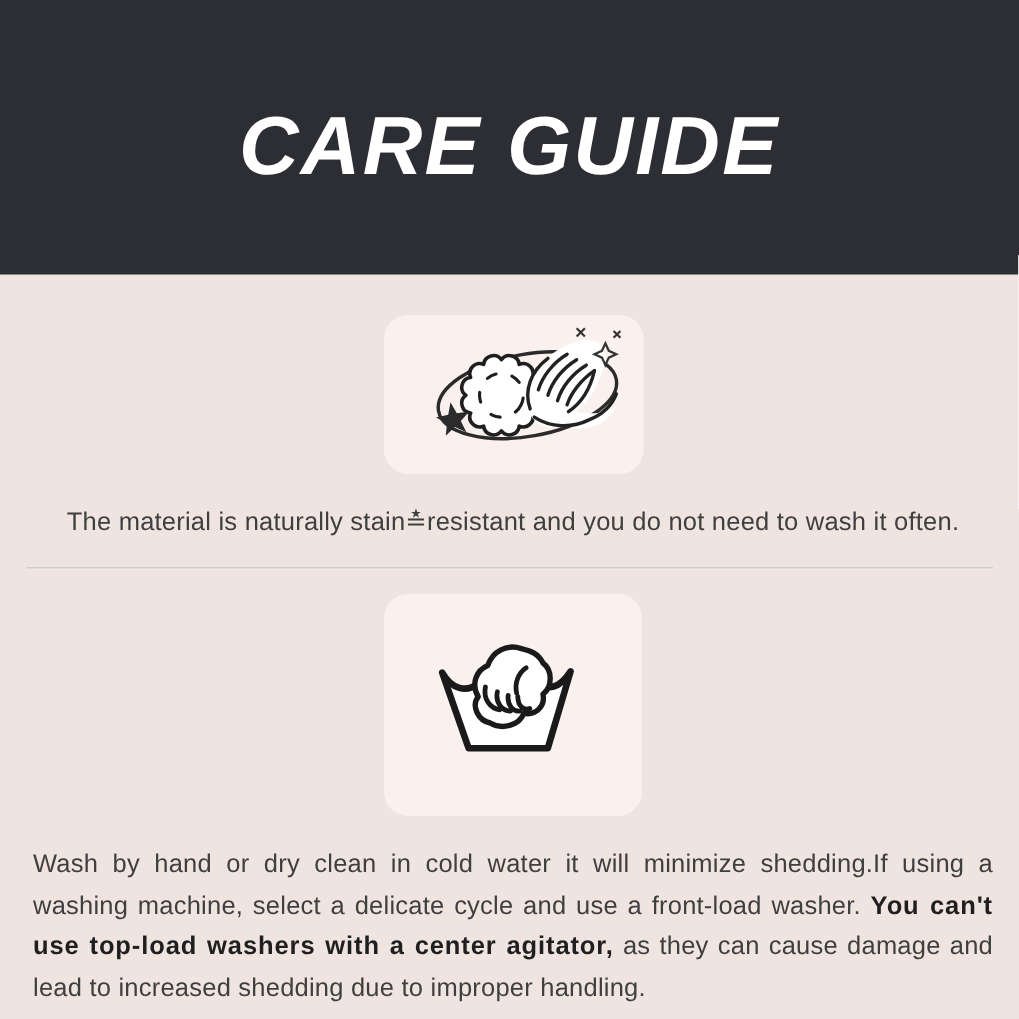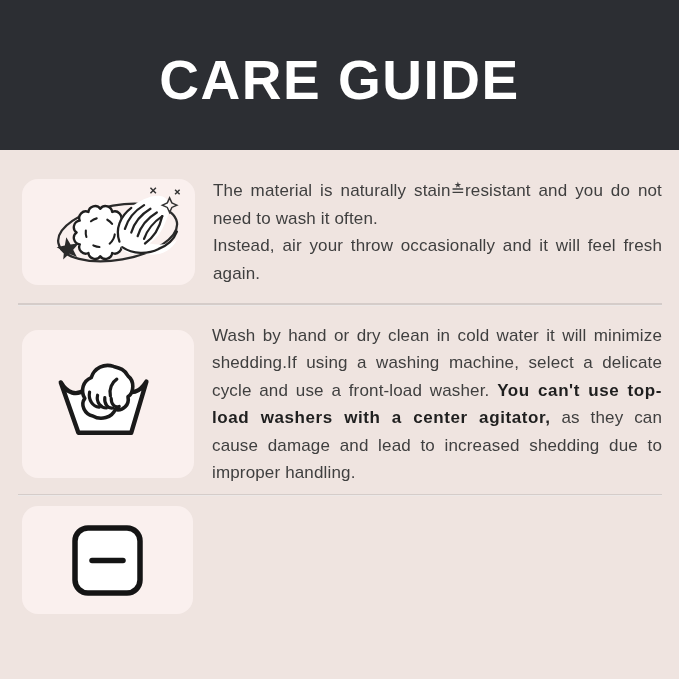--- a/index.html
+++ b/index.html
@@ -2,29 +2,29 @@
 <html style="--header-bg: #2c2e33; --page-bg: #efe4e0; --card-bg: #faf0ee; --text: #3f3f3f; --bold-text: #1f1f1f; --divider: #d5ccc9; --title: #ffffff;"><head>
 <meta charset="utf-8">
 <style>
   html,body{margin:0;padding:0;background:#fff;}
   .page{
     width:679px;height:679px;overflow:hidden;position:relative;
     background:var(--page-bg,#efe4e0);
     font-family:"Liberation Sans",sans-serif;
   }
   .header{
-    height:150px;background:var(--header-bg,#2c2e33);
-    display:flex;align-items:center;justify-content:center;
+    height:183px;background:var(--header-bg,#2c2e33);
+    display:flex;align-items:center;justify-content:center;font-style:italic;
   }
   .title{
     color:var(--title,#ffffff);font-size:55px;font-weight:600;
     letter-spacing:1.5px;margin:0;padding-top:10px;
   }
   .content{padding:27px 17px 0 22px;}
-  .row{display:flex;align-items:center;gap:18px;}
+  .row{display:flex;align-items:center;gap:18px;flex-direction:column;}
   .card{
     background:var(--card-bg,#faf0ee);border-radius:16px;
     width:173px;flex-shrink:0;
     display:flex;align-items:center;justify-content:center;
   }
   .card.h106{height:106px;}
   .card.h148{height:148px;width:172px;}
   .card.h108{height:108px;width:171px;}
   .text{
     flex:1;color:var(--text,#3f3f3f);
@@ -77,21 +77,20 @@
           </g>
           <g stroke="#333333" stroke-width="1.6" fill="none">
             <path d="M 131,3 L 137,9 M 137,3 L 131,9"></path>
             <path d="M 152,14 L 154.5,19.5 L 160,22 L 154.5,24.5 L 152,30 L 149.5,24.5 L 144,22 L 149.5,19.5 Z"></path>
             <path d="M 158,5 L 163,10 M 163,5 L 158,10"></path>
           </g>
         </svg>
       </div>
       <div class="text">
         <p>The material is naturally stain≛resistant and you do not need to wash it often.</p>
-        <p>Instead, air your throw occasionally and it will feel fresh again.</p>
       </div>
     </div>
 
     <div class="divider"></div>
 
     <div class="row">
       <div class="card h148">
         <svg width="104" height="88" viewBox="0 0 130 110">
           <path d="M 6,28 C 14,42 26,45 36,37 C 46,29 56,28 62,31 C 70,28 78,29 84,35
                    C 94,44 104,41 113,27 L 94,91 L 28,91 Z" fill="#ffffff" stroke="#1a1a1a" stroke-width="5.5" stroke-linejoin="round"></path>

